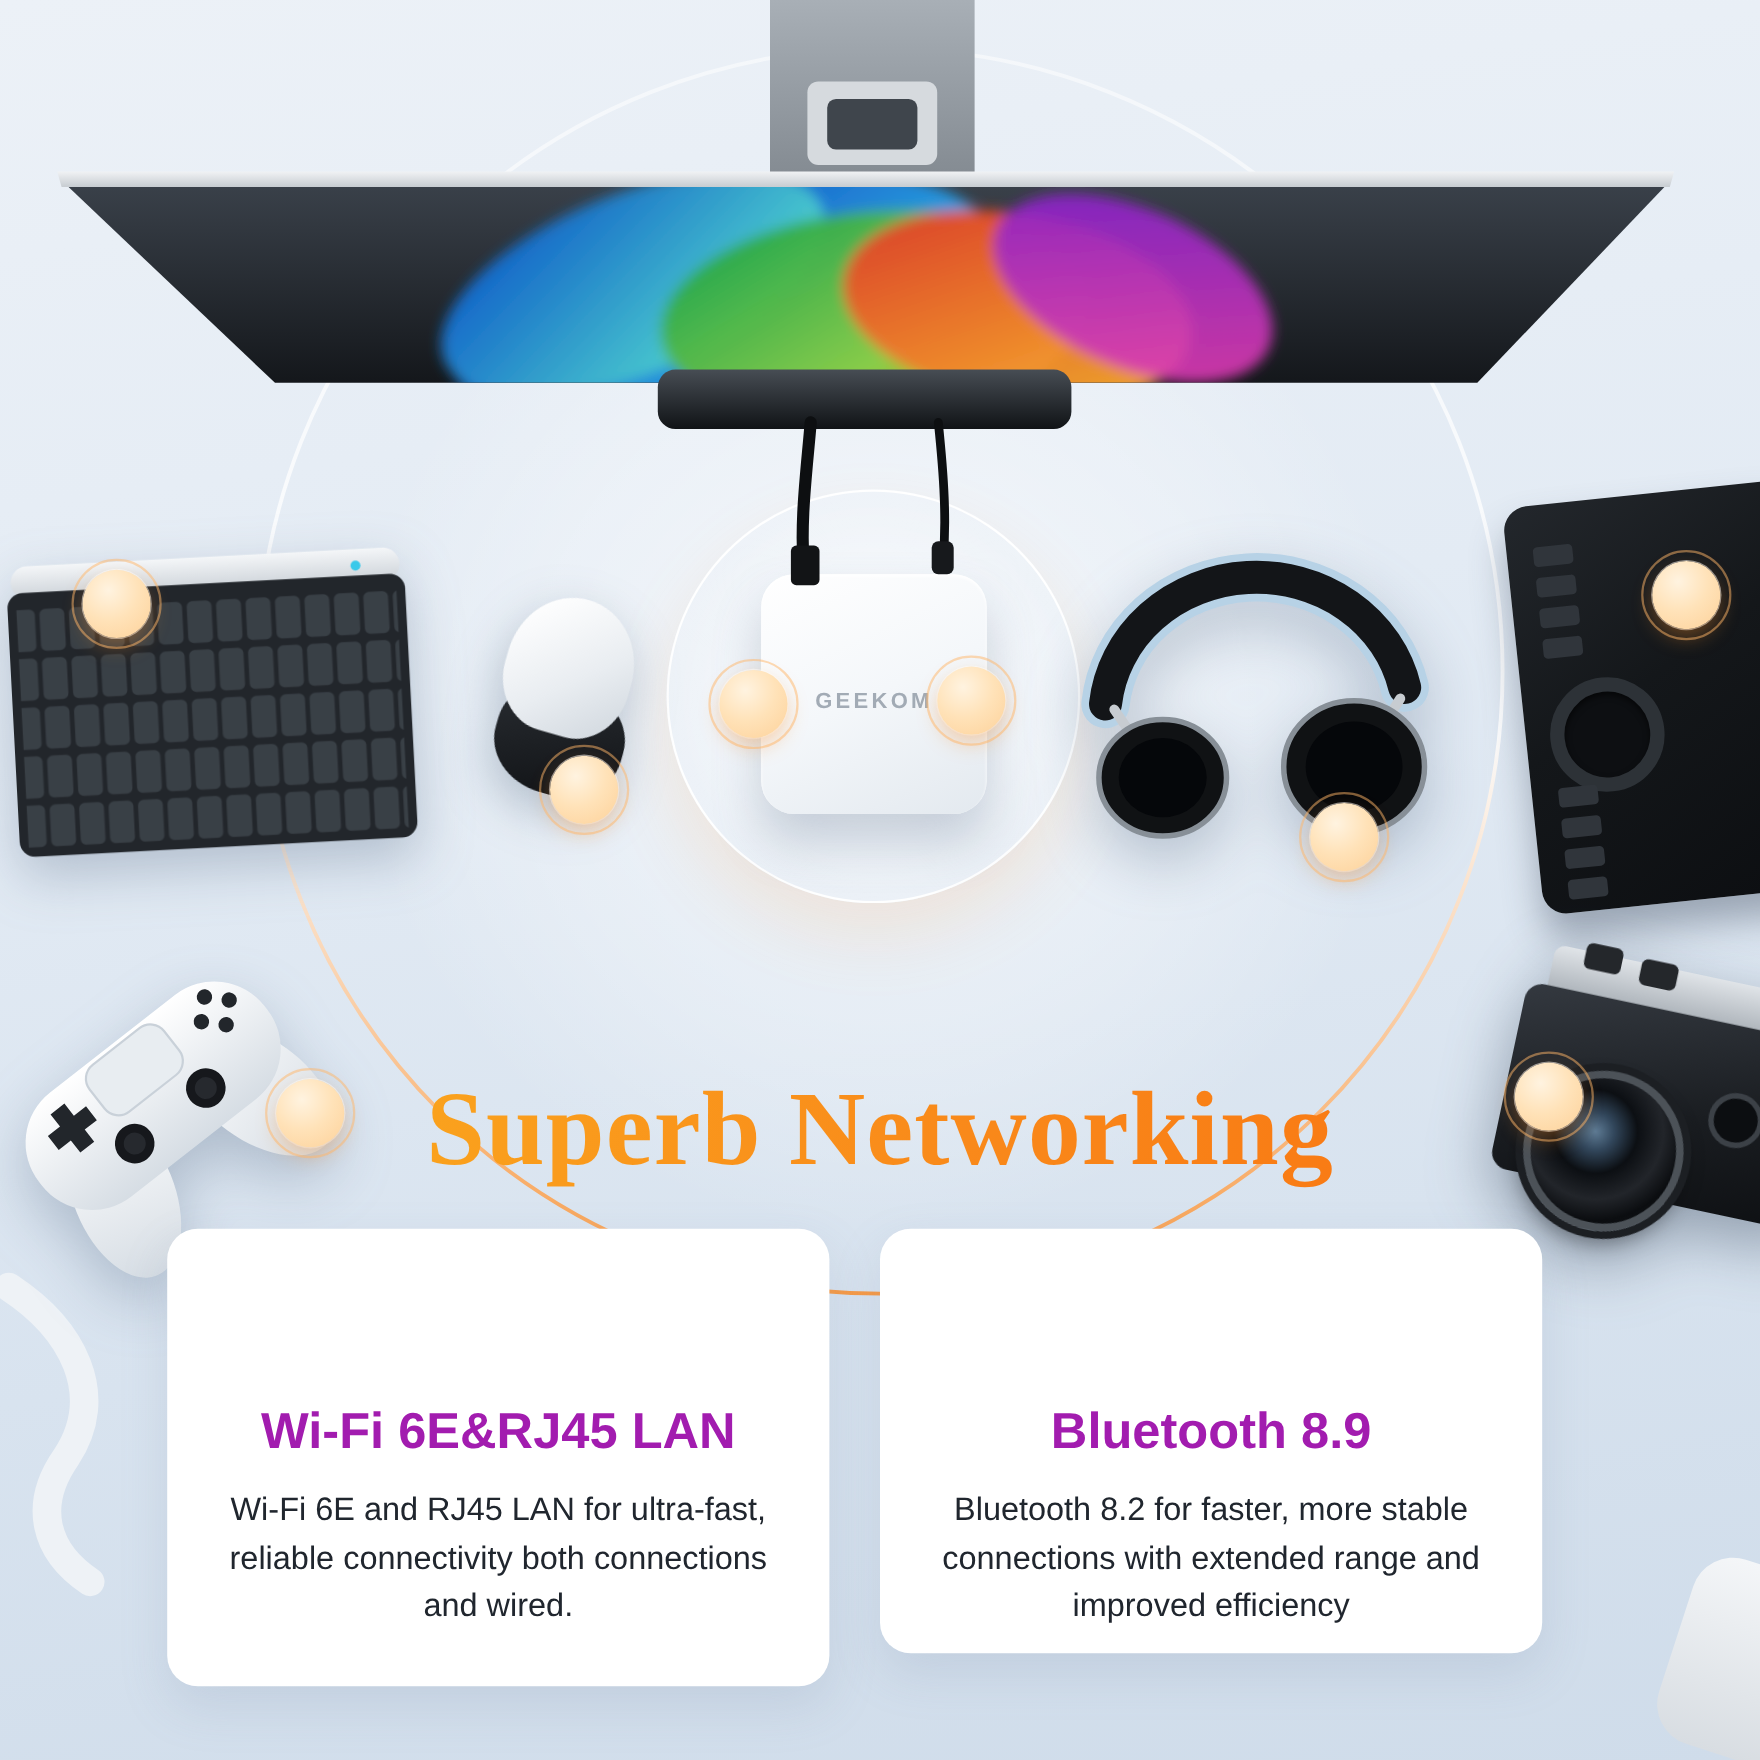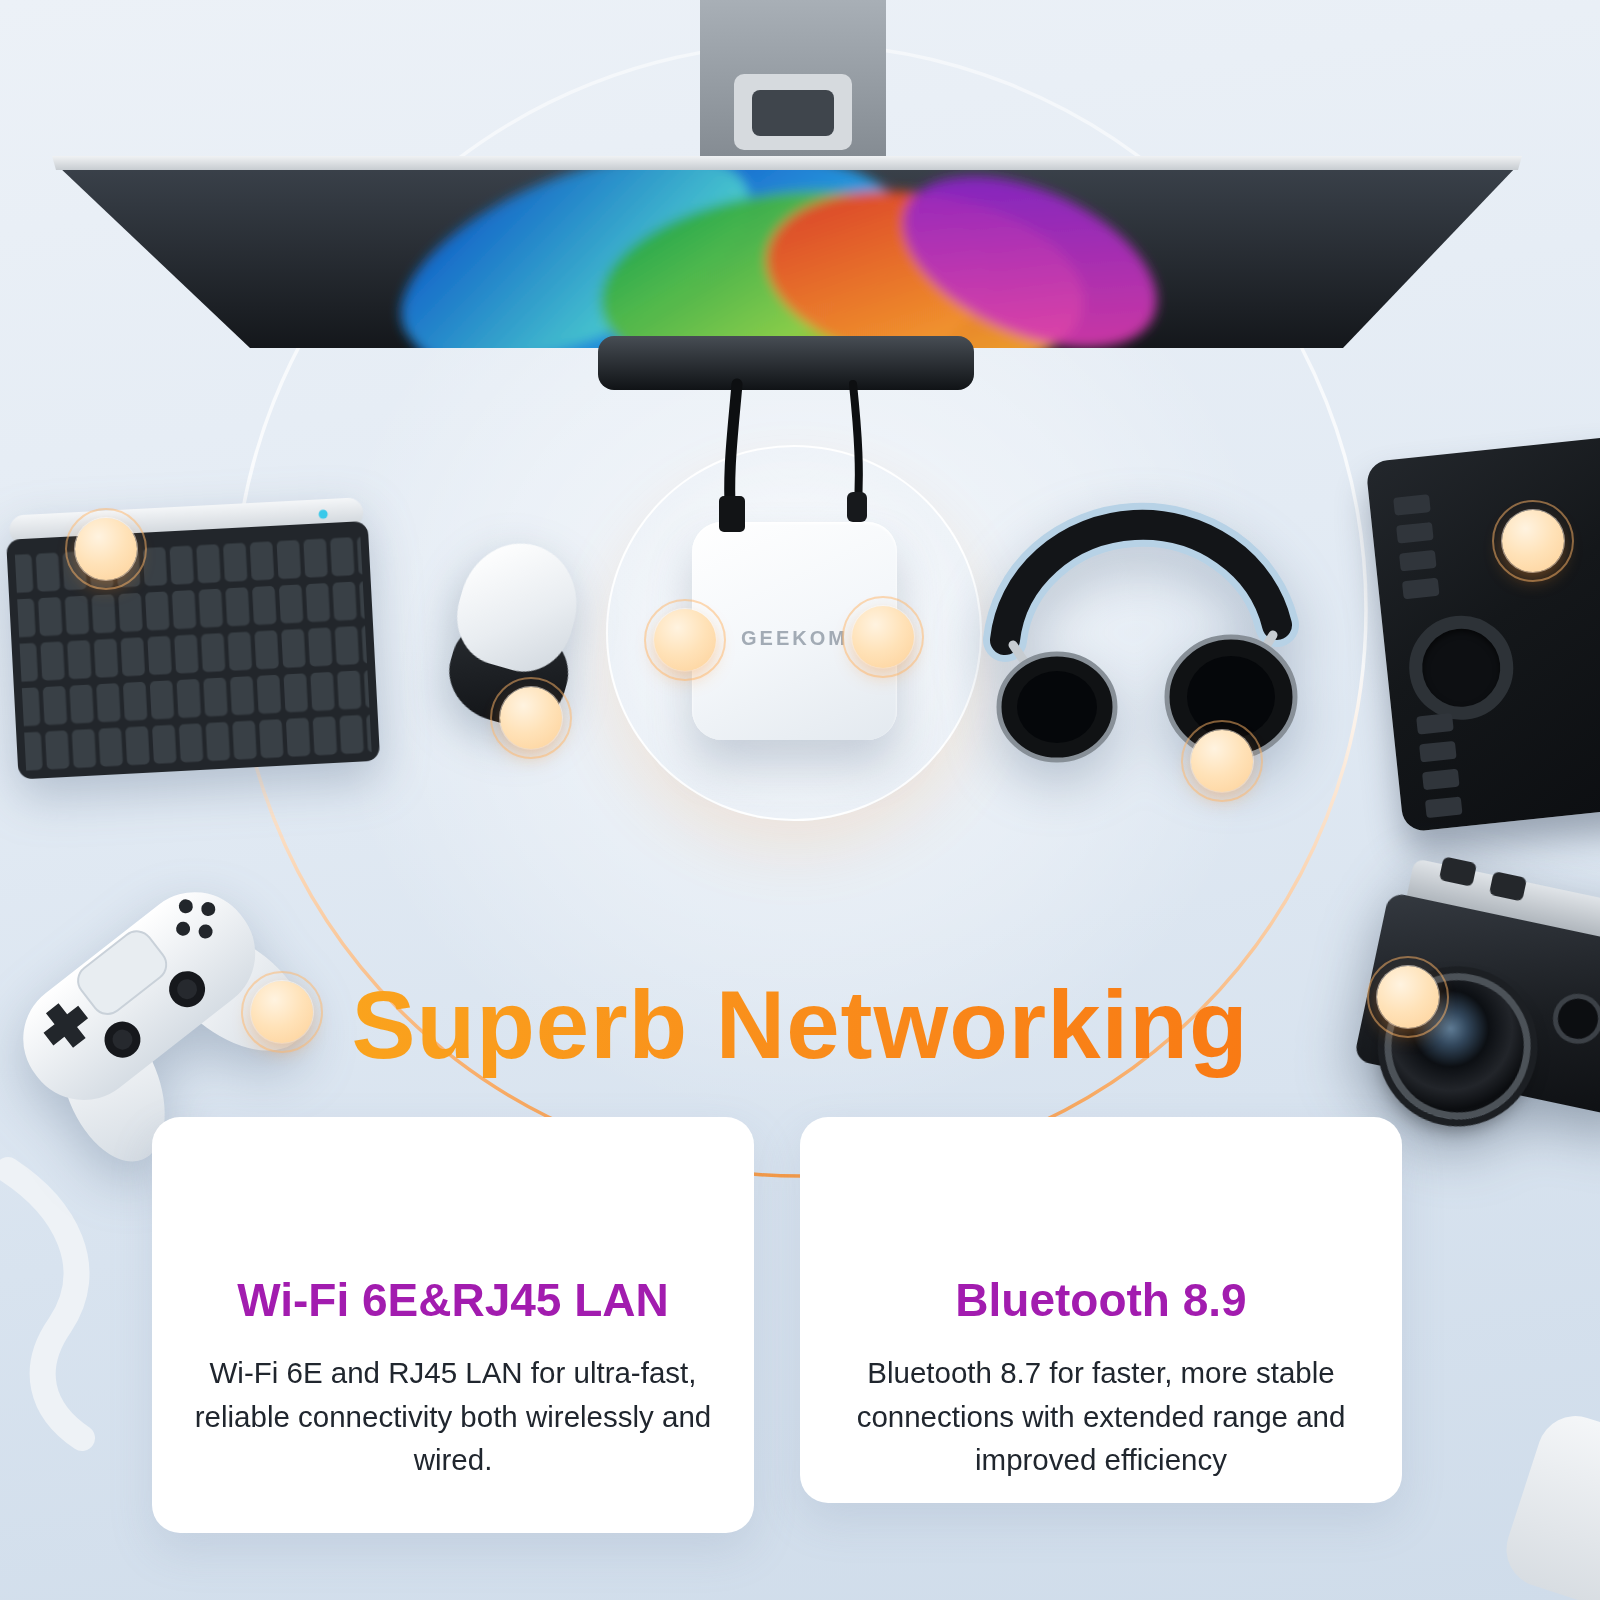--- a/index.html
+++ b/index.html
@@ -66,21 +66,21 @@
     background:radial-gradient(circle at 38% 30%,#fff3e0 0%,#ffe2b8 48%,#fdd199 100%);
     box-shadow:0 8px 18px rgba(249,142,42,.35),0 0 0 1px rgba(255,255,255,.55);
     display:flex;align-items:center;justify-content:center;}
   .badge::before{content:"";position:absolute;inset:-10px;border-radius:50%;
     border:2px solid rgba(255,181,104,.5);}
   .badge .bt-svg{width:26px;height:34px;}
   .badge .wifi-svg{width:36px;height:31px;}
 
   
   .hero-title{left:0;right:0;top:906px;text-align:center;z-index:20;
-    font-size:96px;font-weight:bold;letter-spacing:1px;color:#f9891a;}
+    font-size:96px;font-weight:bold;letter-spacing:1px;color:#f9891a;font-family:Liberation Serif, serif;}
   @supports (-webkit-background-clip:text){
     .hero-title{background:linear-gradient(100deg,#fbb51f 0%,#f9891a 55%,#f96c0e 100%);
       -webkit-background-clip:text;background-clip:text;color:transparent;}
   }
 
   
   .card{position:absolute;top:1117px;background:#ffffff;border-radius:28px;z-index:40;
     box-shadow:0 18px 44px rgba(120,140,165,.18);
     display:flex;flex-direction:column;align-items:center;text-align:center;
     padding:46px 42px 0;box-sizing:border-box;}
@@ -320,26 +320,26 @@
 
   <h1 class="abs hero-title">Superb Networking</h1>
 
   <section class="card card-left">
     <div class="card-icon">
       <svg class="wifi-svg" viewBox="0 0 40 34">
           <use href="#icon-wifi"></use>
         </svg>
     </div>
     <h2 class="card-title">Wi-Fi 6E&amp;RJ45 LAN</h2>
-    <p class="card-body">Wi-Fi 6E and RJ45 LAN for ultra-fast, reliable connectivity both wirelessly and wired.</p>
+    <p class="card-body">Wi-Fi 6E and RJ45 LAN for ultra-fast, reliable connectivity both connections and wired.</p>
   </section>
 
   <section class="card card-right">
     <div class="card-icon">
       <svg class="bt-svg" viewBox="0 0 24 32">
           <use href="#icon-bt"></use>
         </svg>
     </div>
     <h2 class="card-title">Bluetooth 8.9</h2>
-    <p class="card-body">Bluetooth 8.7 for faster, more stable connections with extended range and improved efficiency</p>
+    <p class="card-body">Bluetooth 8.2 for faster, more stable connections with extended range and improved efficiency</p>
   </section>
 
 </div>
 
 </body></html>

